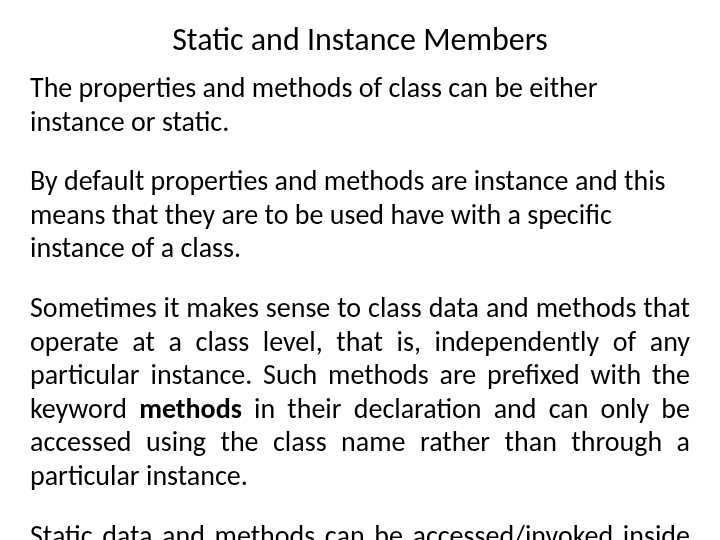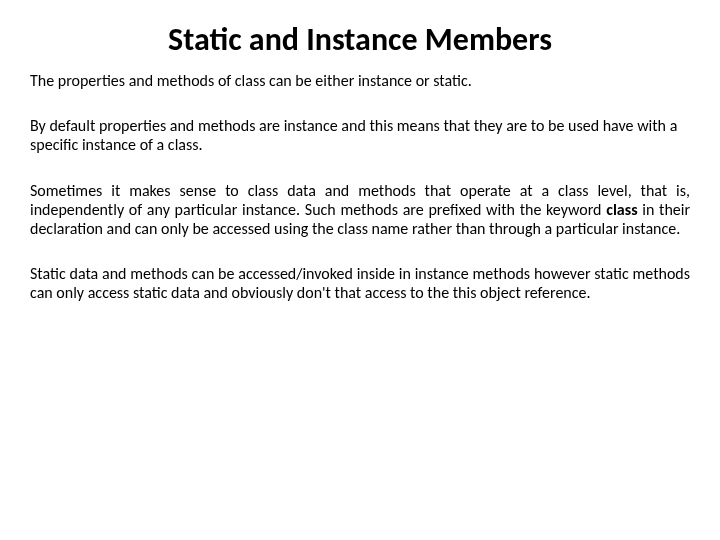--- a/index.html
+++ b/index.html
@@ -7,44 +7,44 @@
     width: 720px;
     height: 540px;
     background: #ffffff;
     font-family: Calibri, "Segoe UI", Arial, sans-serif;
     color: #000000;
     padding: 20px 30px 30px 30px;
     overflow: hidden;
   }
   .title {
     font-size: 32px;
-    font-weight: bold;
+    font-weight: normal;
     text-align: center;
     margin-bottom: 12px;
     padding-left: 50px;
     padding-right: 50px;
   }
   .para {
-    font-size: 16px;
+    font-size: 28px;
     line-height: 1.2;
     margin-bottom: 26px;
   }
   .justify {
     text-align: justify;
   }
   .bold-word {
     font-weight: bold;
   }
 </style>
 </head>
 <body>
 
 <h1 class="title">Static and Instance Members</h1>
 
 <p class="para">The properties and methods of class can be either instance or static.</p>
 
 <p class="para">By default properties and methods are instance and this means that they are to be used have with a specific instance of a class.</p>
 
 <p class="para justify">
-  <span>Sometimes it makes sense to class data and methods that operate at a class level, that is, independently of any particular instance. Such methods are prefixed with the keyword </span><span class="bold-word">class</span><span> in their declaration and can only be accessed using the class name rather than through a particular instance.</span>
+  <span>Sometimes it makes sense to class data and methods that operate at a class level, that is, independently of any particular instance. Such methods are prefixed with the keyword </span><span class="bold-word">methods</span><span> in their declaration and can only be accessed using the class name rather than through a particular instance.</span>
 </p>
 
 <p class="para justify">Static data and methods can be accessed/invoked inside in instance methods however static methods can only access static data and obviously don't that access to the this object reference.</p>
 
 </body></html>

